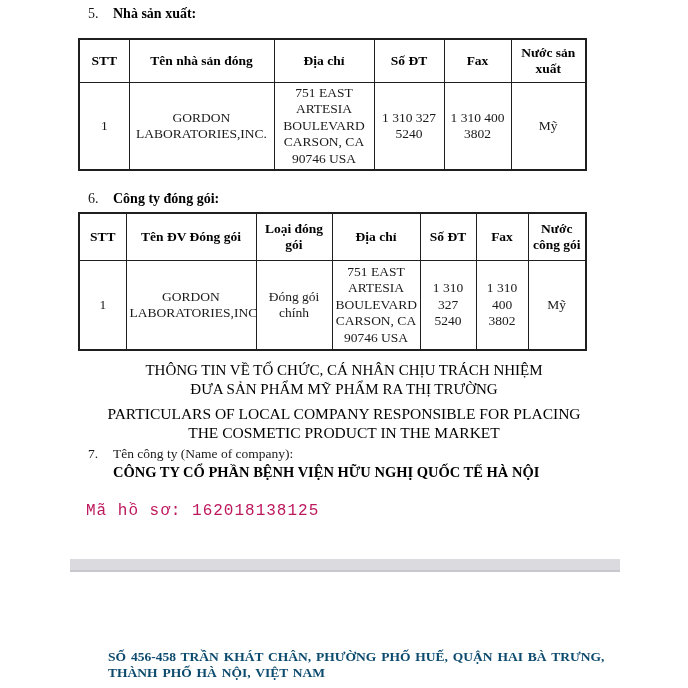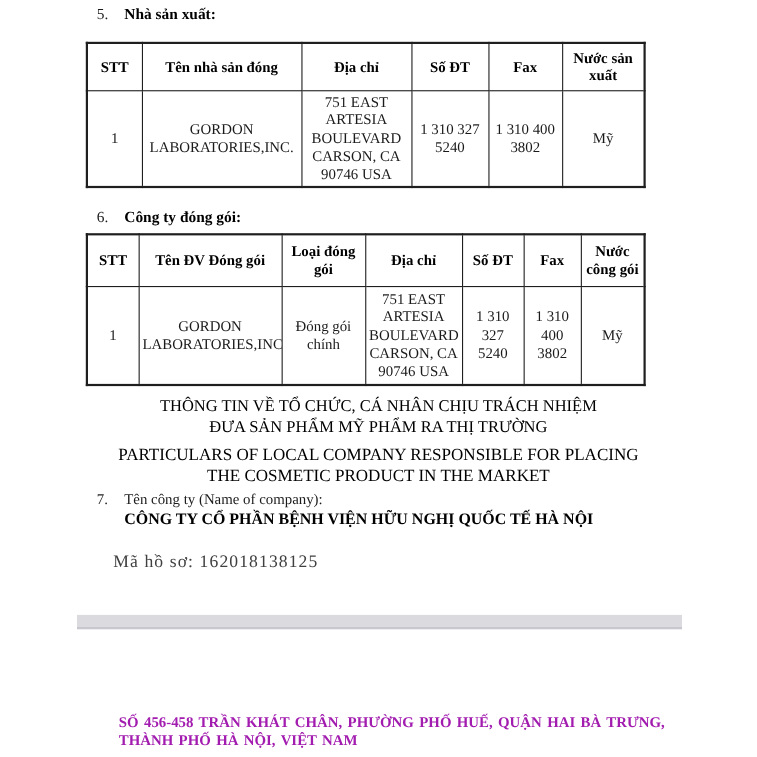--- a/index.html
+++ b/index.html
@@ -33,32 +33,32 @@
   }
   .head-vi{top:361px;font-size:15px;line-height:19px;}
   .head-en{top:404px;font-size:15.5px;line-height:19px;}
   .item7{position:absolute;left:88px;top:446px;font-size:13.5px;}
   .item7 .num{display:inline-block;width:25px;}
   .company-name{
     position:absolute;left:113px;top:464px;width:520px;
     font-size:14.5px;font-weight:bold;color:#000;
   }
   .dossier{
-    position:absolute;left:103px;top:502px;
-    font-family:Liberation Serif, serif;
-    font-size:16px;letter-spacing:1px;color:#404040;
+    position:absolute;left:86px;top:502px;
+    font-family:Liberation Mono, monospace;
+    font-size:16px;letter-spacing:1px;color:#be185d;
   }
   .graybar{
     position:absolute;left:70px;top:559px;width:550px;height:11px;
     background:#dadadf;border-bottom:2px solid #c7c7cd;
   }
   .addr-label{position:absolute;left:108px;top:631px;font-size:13.5px;}
   .addr-value{
     position:absolute;left:108px;top:649px;width:512px;
-    font-size:13.5px;font-weight:bold;color:#a21caf;line-height:16px;
+    font-size:13.5px;font-weight:bold;color:#0c4a6e;line-height:16px;
     word-spacing:1.5px;
   }
 </style>
 </head>
 <body>
 
 <div class="page">
 
   <div class="sec-heading" style="top:6px">
     <span class="num">5.</span><span class="ttl">Nhà sản xuất:</span>

